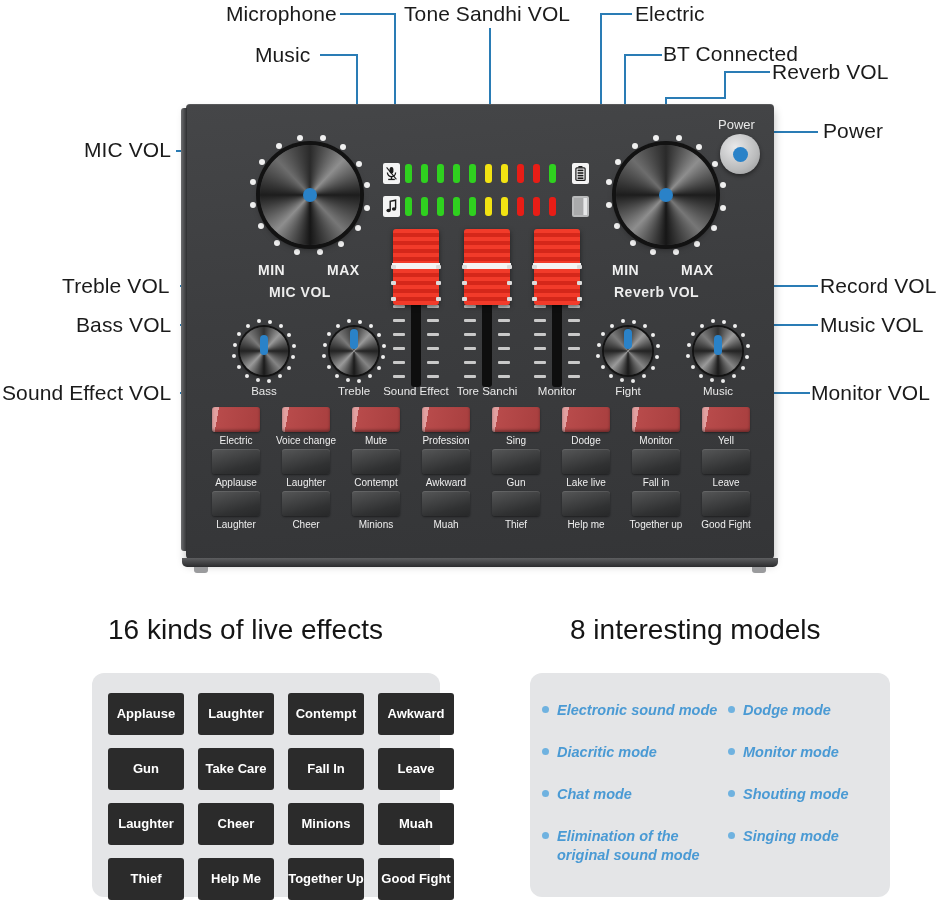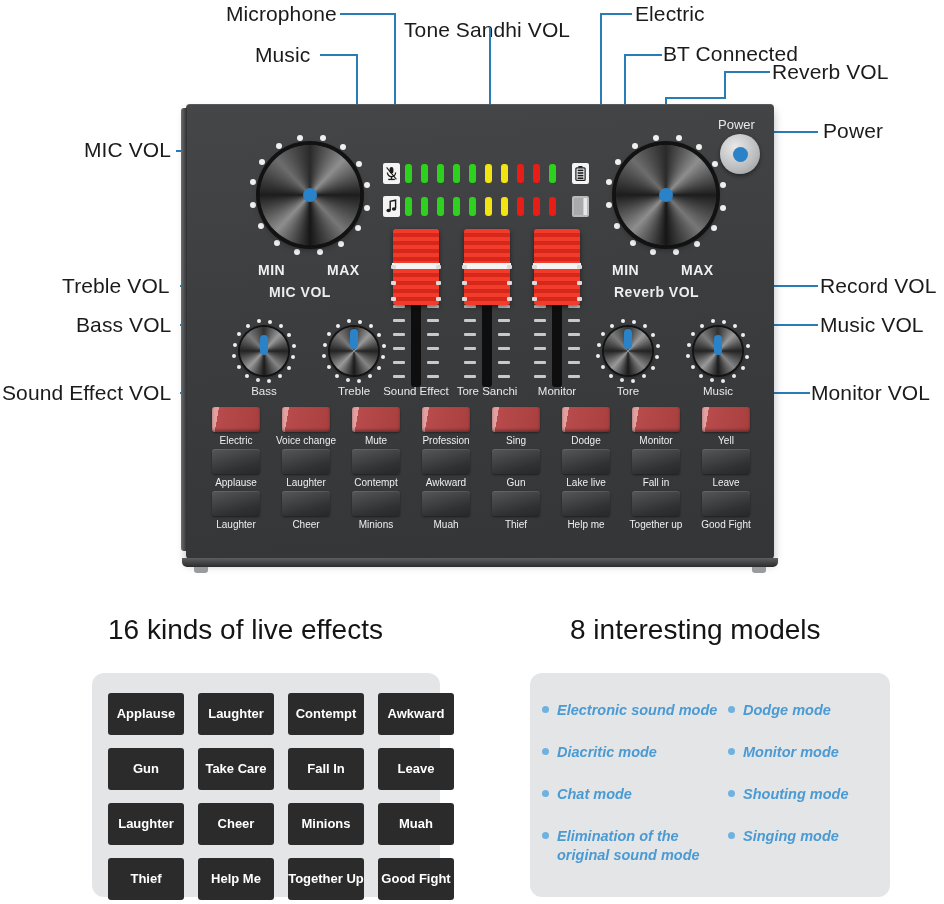--- a/index.html
+++ b/index.html
@@ -154,21 +154,21 @@
   .modeitem { display:flex; align-items:flex-start; font-size:14.5px; font-weight:bold; color:#4a9ad4; }
   .bullet { width:7px; height:7px; border-radius:50%; background:#6fb2e0; margin:5px 8px 0 0; flex:0 0 auto; }
   .modetext { line-height:1.25; }
 </style>
 </head>
 <body>
 
 <div id="root">
 
   <div class="callout" style="left:226px; top:2px;">Microphone</div>
-  <div class="callout" style="left:404px; top:18px;text-align:right;">Tone Sandhi VOL</div>
+  <div class="callout" style="left:404px; top:2px;text-align:right;">Tone Sandhi VOL</div>
   <div class="callout" style="left:635px; top:2px;">Electric</div>
   <div class="callout" style="left:255px; top:43px;">Music</div>
   <div class="callout" style="left:663px; top:42px;">BT Connected</div>
   <div class="callout" style="left:772px; top:60px;">Reverb VOL</div>
   <div class="callout" style="left:823px; top:119px;">Power</div>
 
   <div class="callout" style="left:84px; top:138px;">MIC VOL</div>
   <div class="callout" style="left:62px; top:274px;">Treble VOL</div>
   <div class="callout" style="left:76px; top:313px;">Bass VOL</div>
   <div class="callout" style="left:2px; top:381px;">Sound Effect VOL</div>
@@ -482,21 +482,21 @@
           <i style="left: 24.6952%; top: 86.1391%;"></i>
           <i style="left: 12.7916%; top: 73.7044%;"></i>
           <i style="left: 6.5526%; top: 57.6609%;"></i>
           <i style="left: 6.92812%; top: 40.4512%;"></i>
           <i style="left: 13.8609%; top: 24.6952%;"></i>
           <i style="left: 26.2956%; top: 12.7916%;"></i>
         </div>
       <div class="smallknob"></div>
       <div class="ptr" style="left:30px; top:12px;"></div>
     </div>
-    <div class="klabel" style="left:404px; top:281px; width:76px;">Tore</div>
+    <div class="klabel" style="left:404px; top:281px; width:76px;">Fight</div>
 
     <div class="smallwrap" style="left:498px; top:213px;">
       <div class="dotring">
           <i style="left: 42.3391%; top: 6.5526%;"></i>
           <i style="left: 59.5488%; top: 6.92812%;"></i>
           <i style="left: 75.3048%; top: 13.8609%;"></i>
           <i style="left: 87.2084%; top: 26.2956%;"></i>
           <i style="left: 93.4474%; top: 42.3391%;"></i>
           <i style="left: 93.0719%; top: 59.5488%;"></i>
           <i style="left: 86.1391%; top: 75.3048%;"></i>

